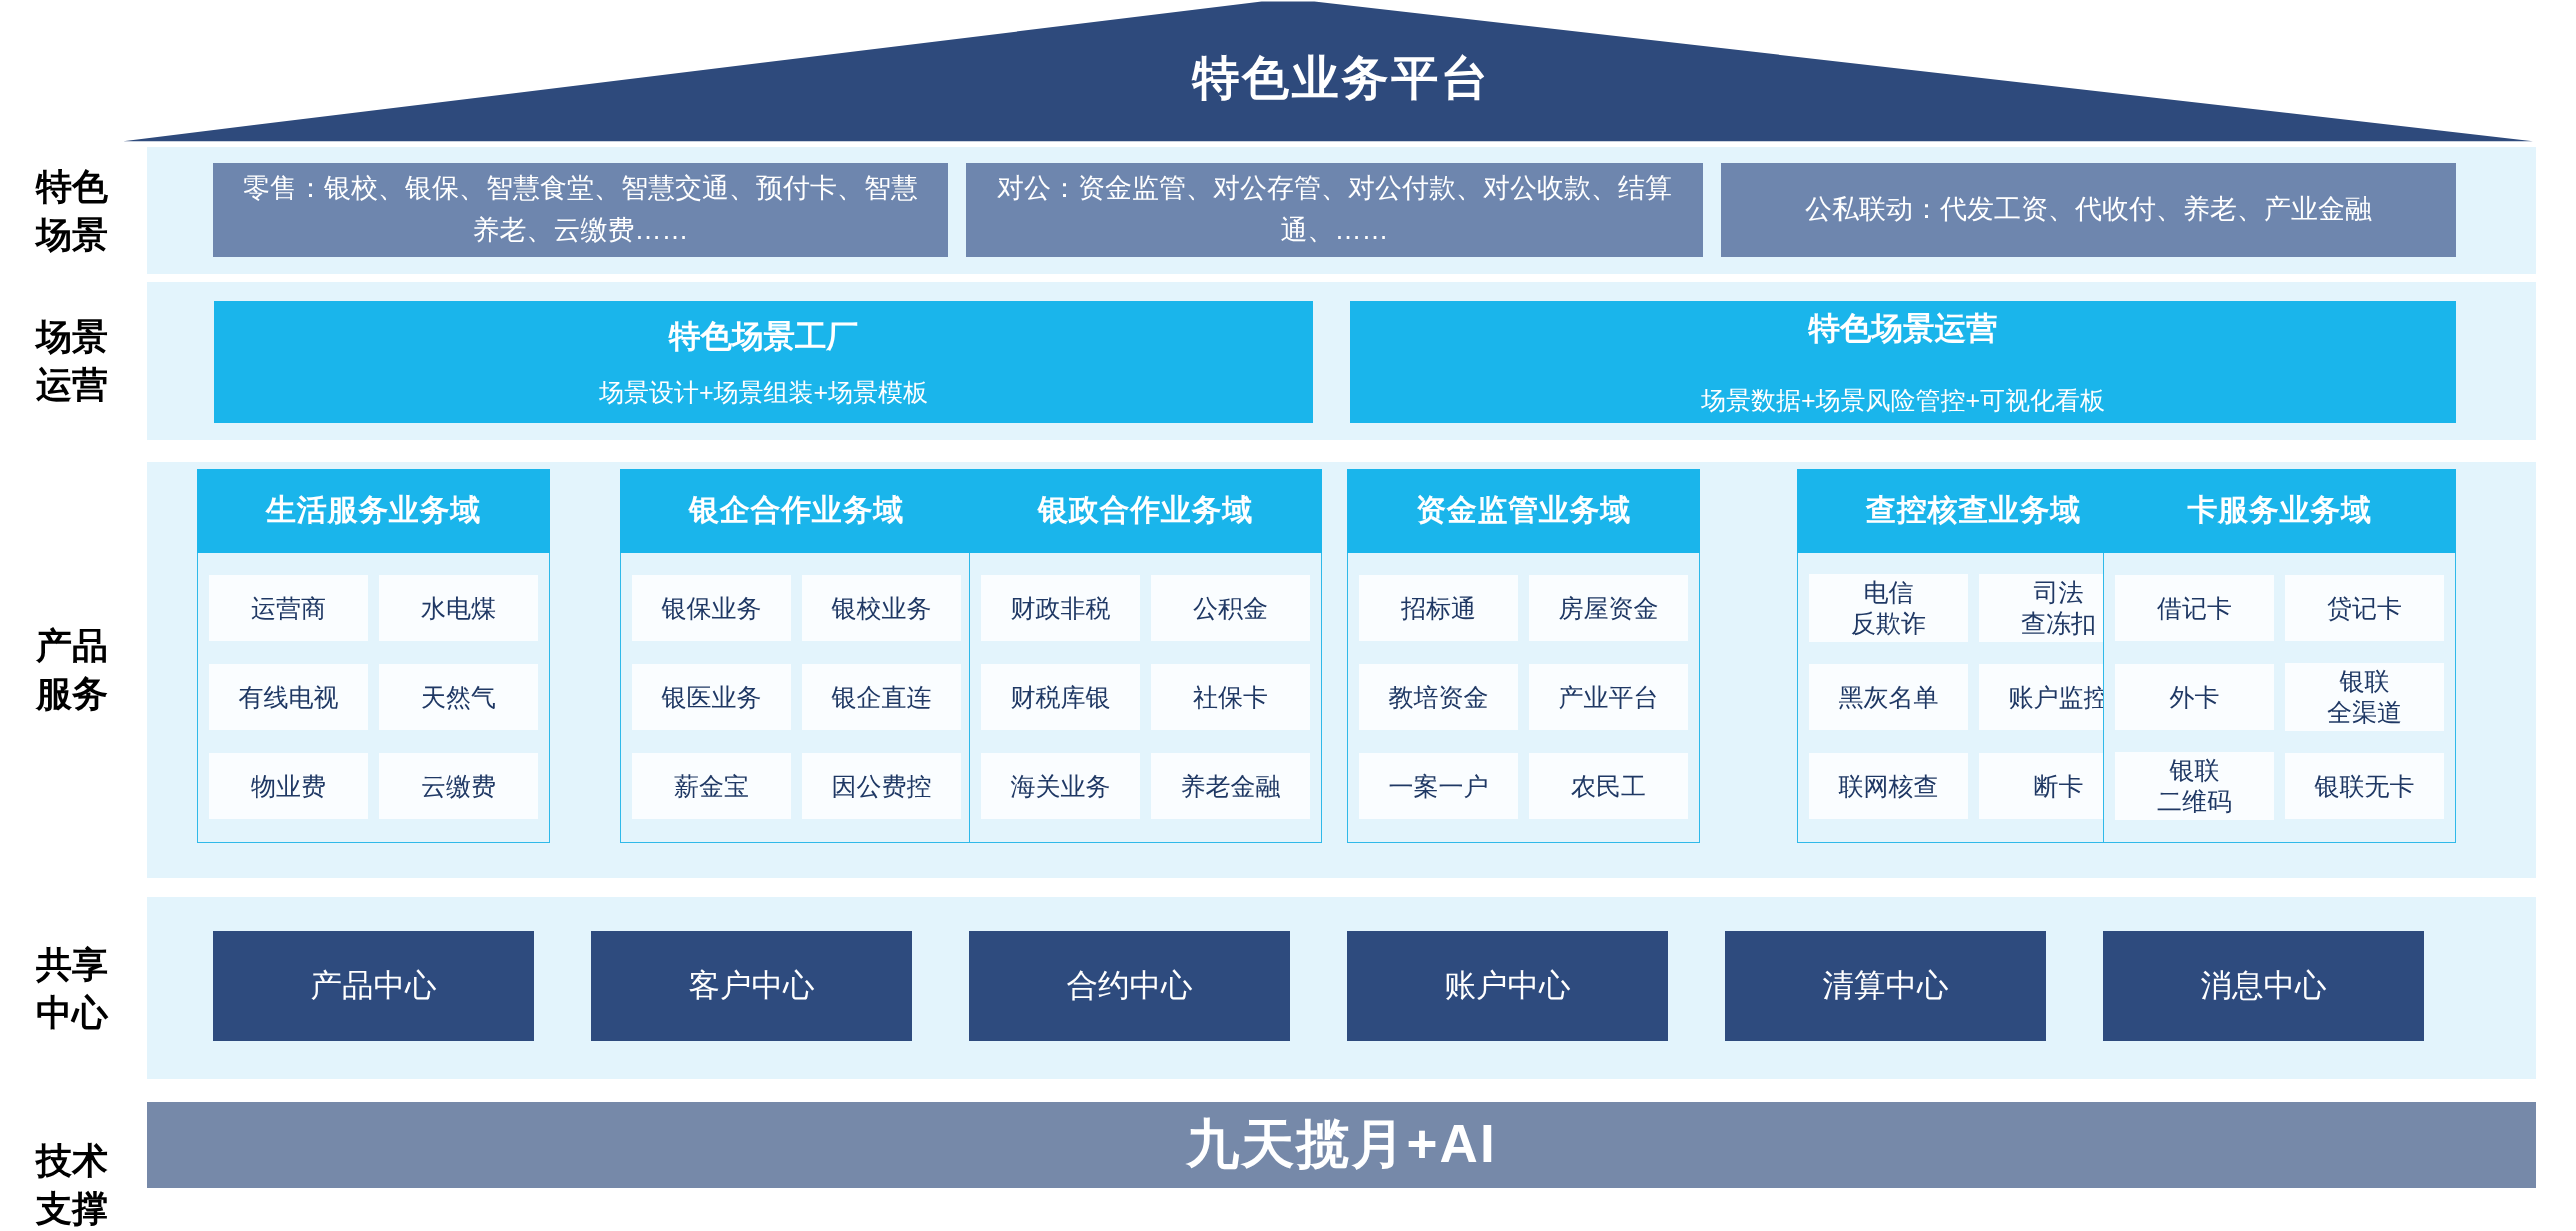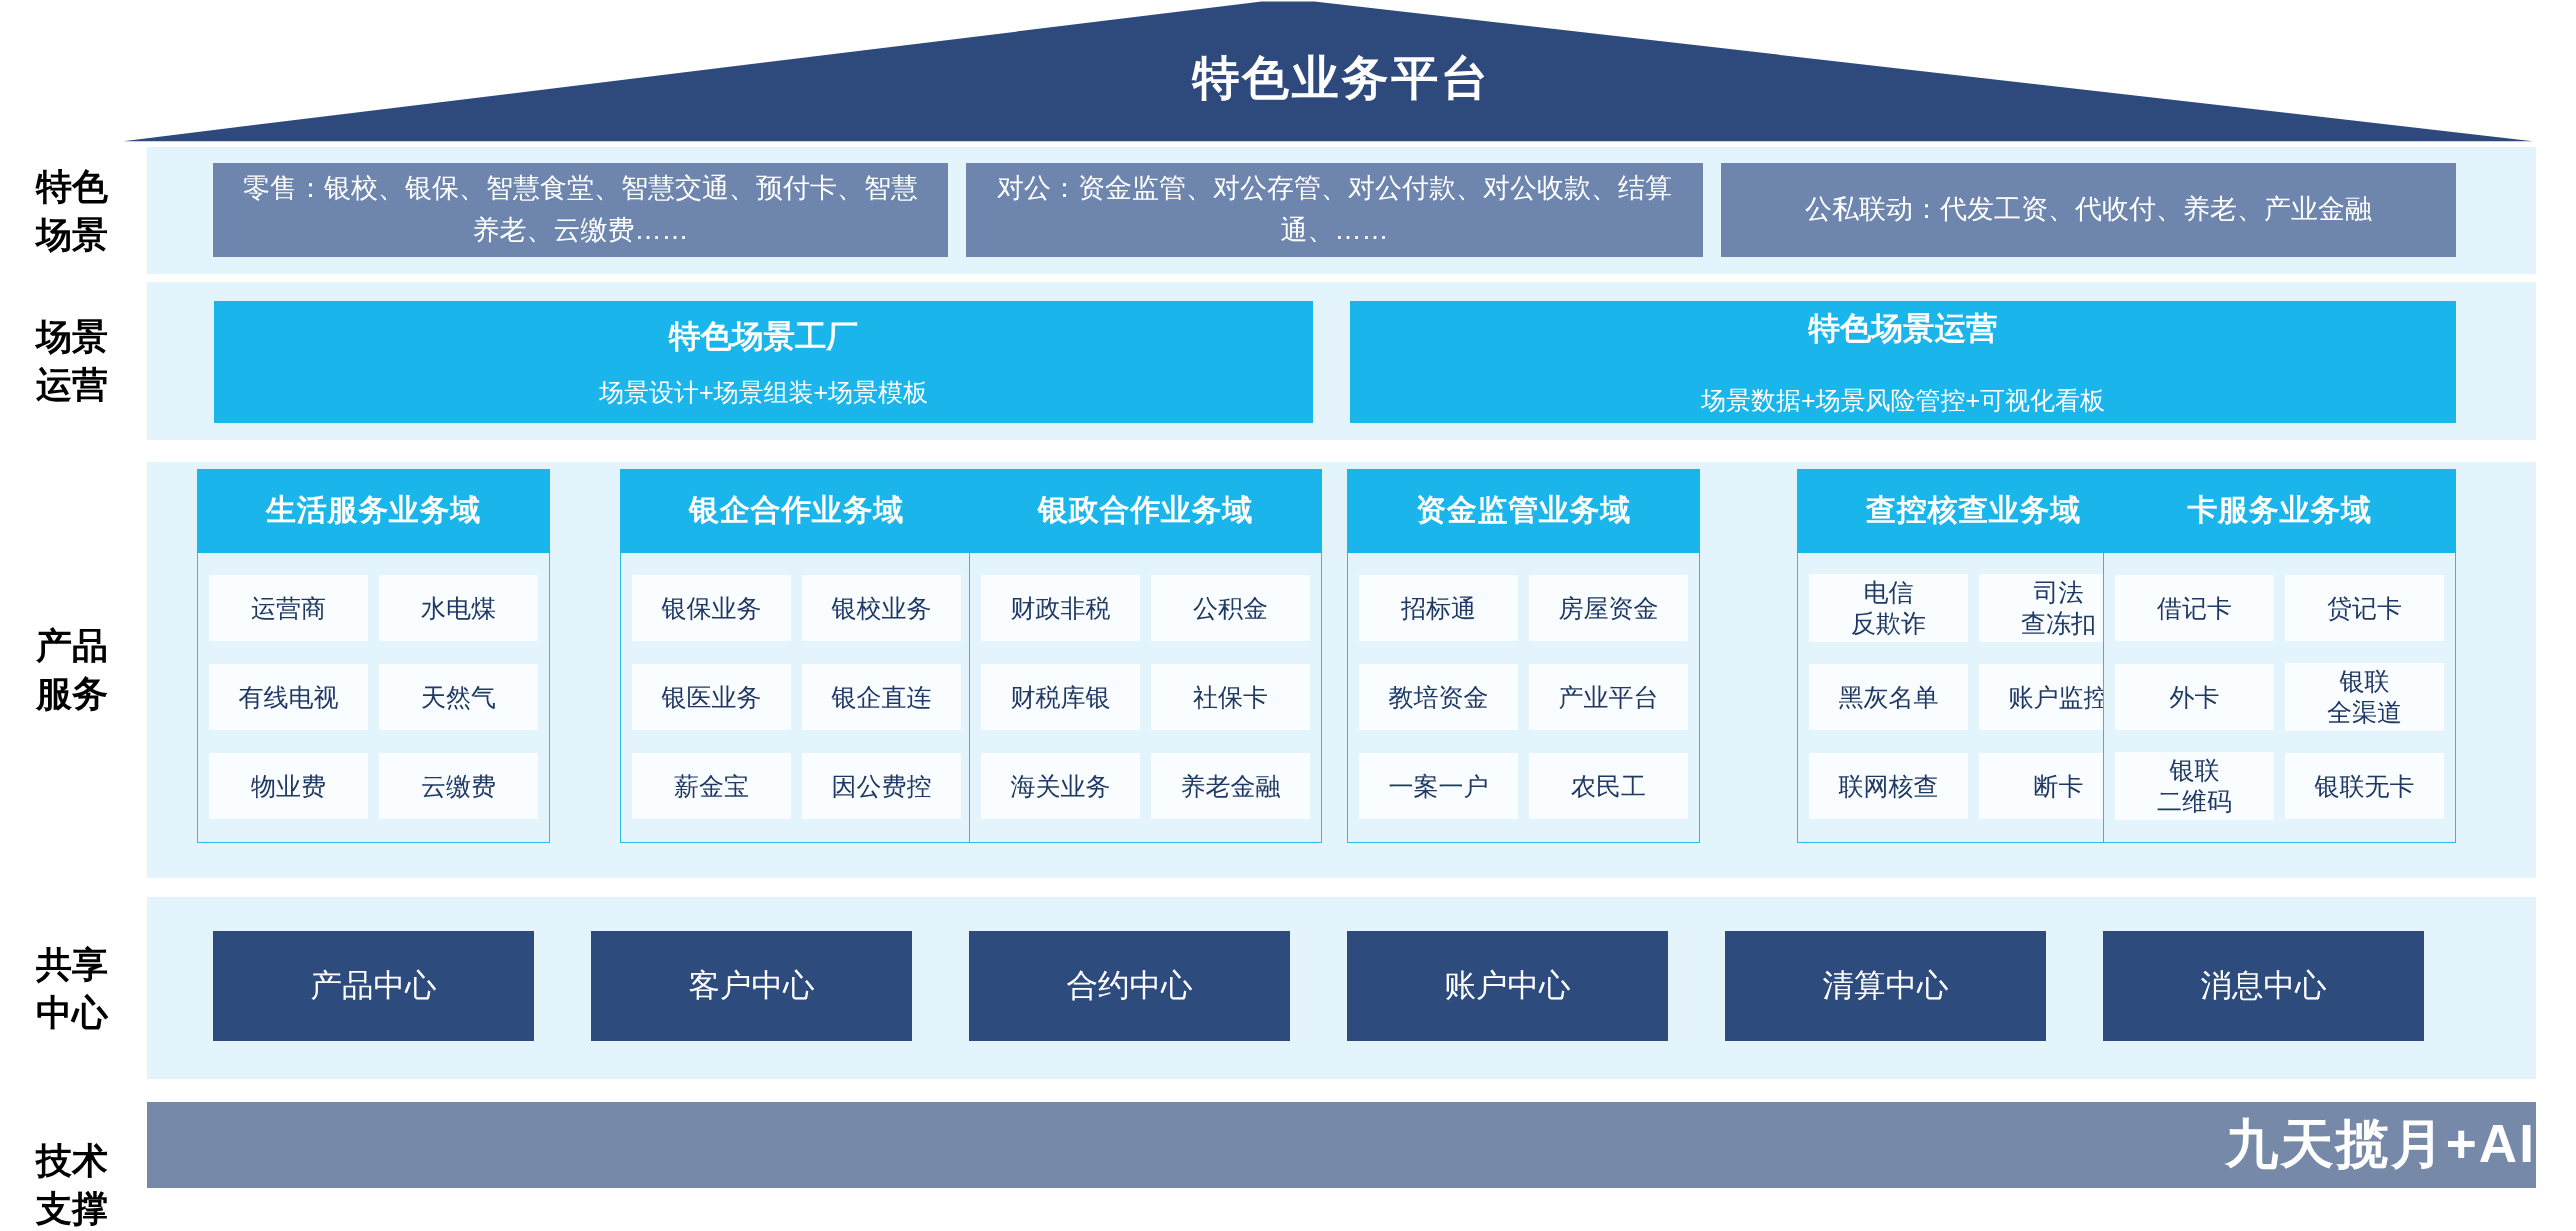--- a/index.html
+++ b/index.html
@@ -68,21 +68,21 @@
   .center-box{
     position:absolute;top:34px;width:321px;height:110px;background:#2e4b7e;
     color:#ffffff;font-size:31.5px;display:flex;align-items:center;justify-content:center;
   }
   .center-box.c1{left:66px;}  .center-box.c2{left:444px;}
   .center-box.c3{left:822px;}.center-box.c4{left:1200px;}
   .center-box.c5{left:1578px;}.center-box.c6{left:1956px;}
   
   .tech-bar{
     position:absolute;left:147px;top:1102px;width:2389px;height:86px;background:#7689a9;
-    color:#ffffff;display:flex;align-items:center;justify-content:flex-end;
+    color:#ffffff;display:flex;align-items:center;justify-content:center;
     font-size:53px;font-weight:bold;letter-spacing:2.1px;
   }
 </style>
 </head>
 <body>
 
 <div class="canvas">
 
   <svg class="roof-svg" width="2576" height="144" viewBox="0 0 3763 210">
     <polygon points="180,206 1843,2 1920,2 3700,206" fill="#2e4a7c"></polygon>

